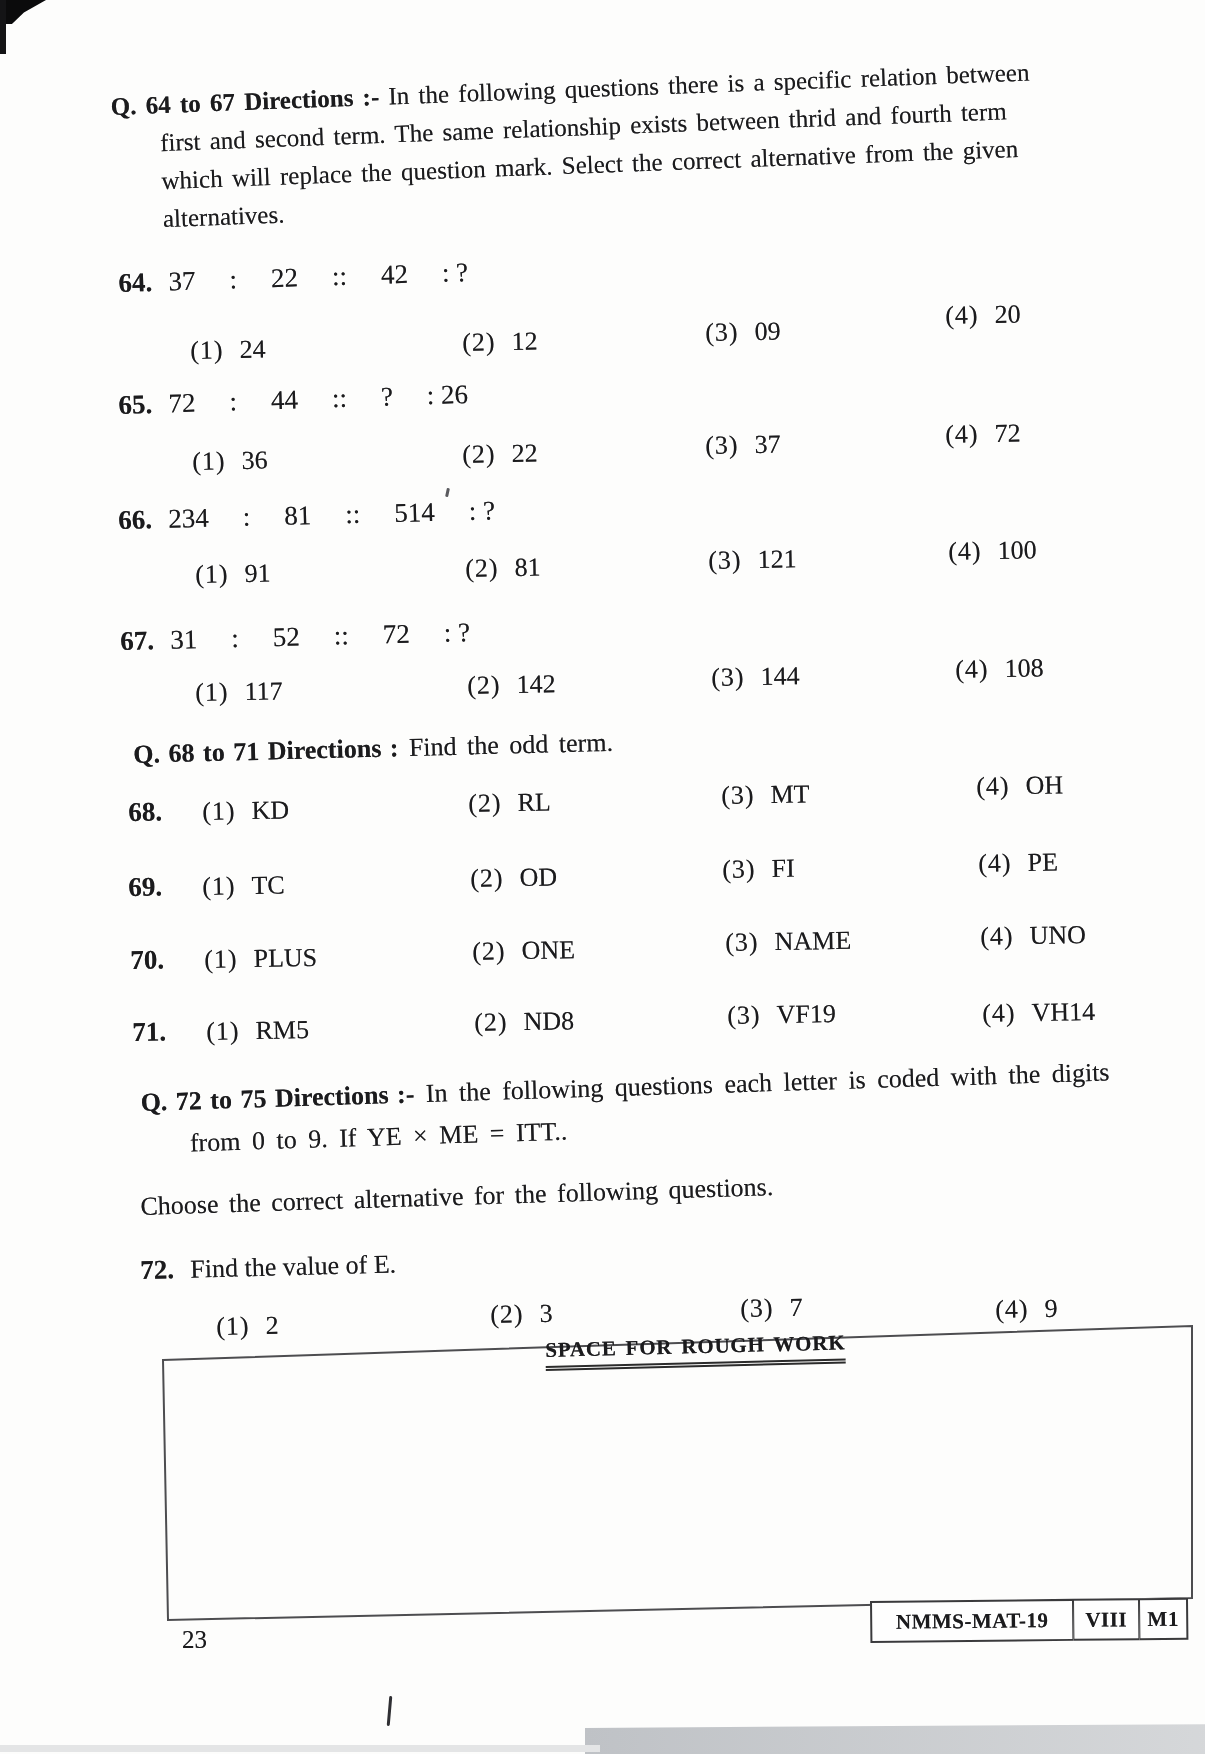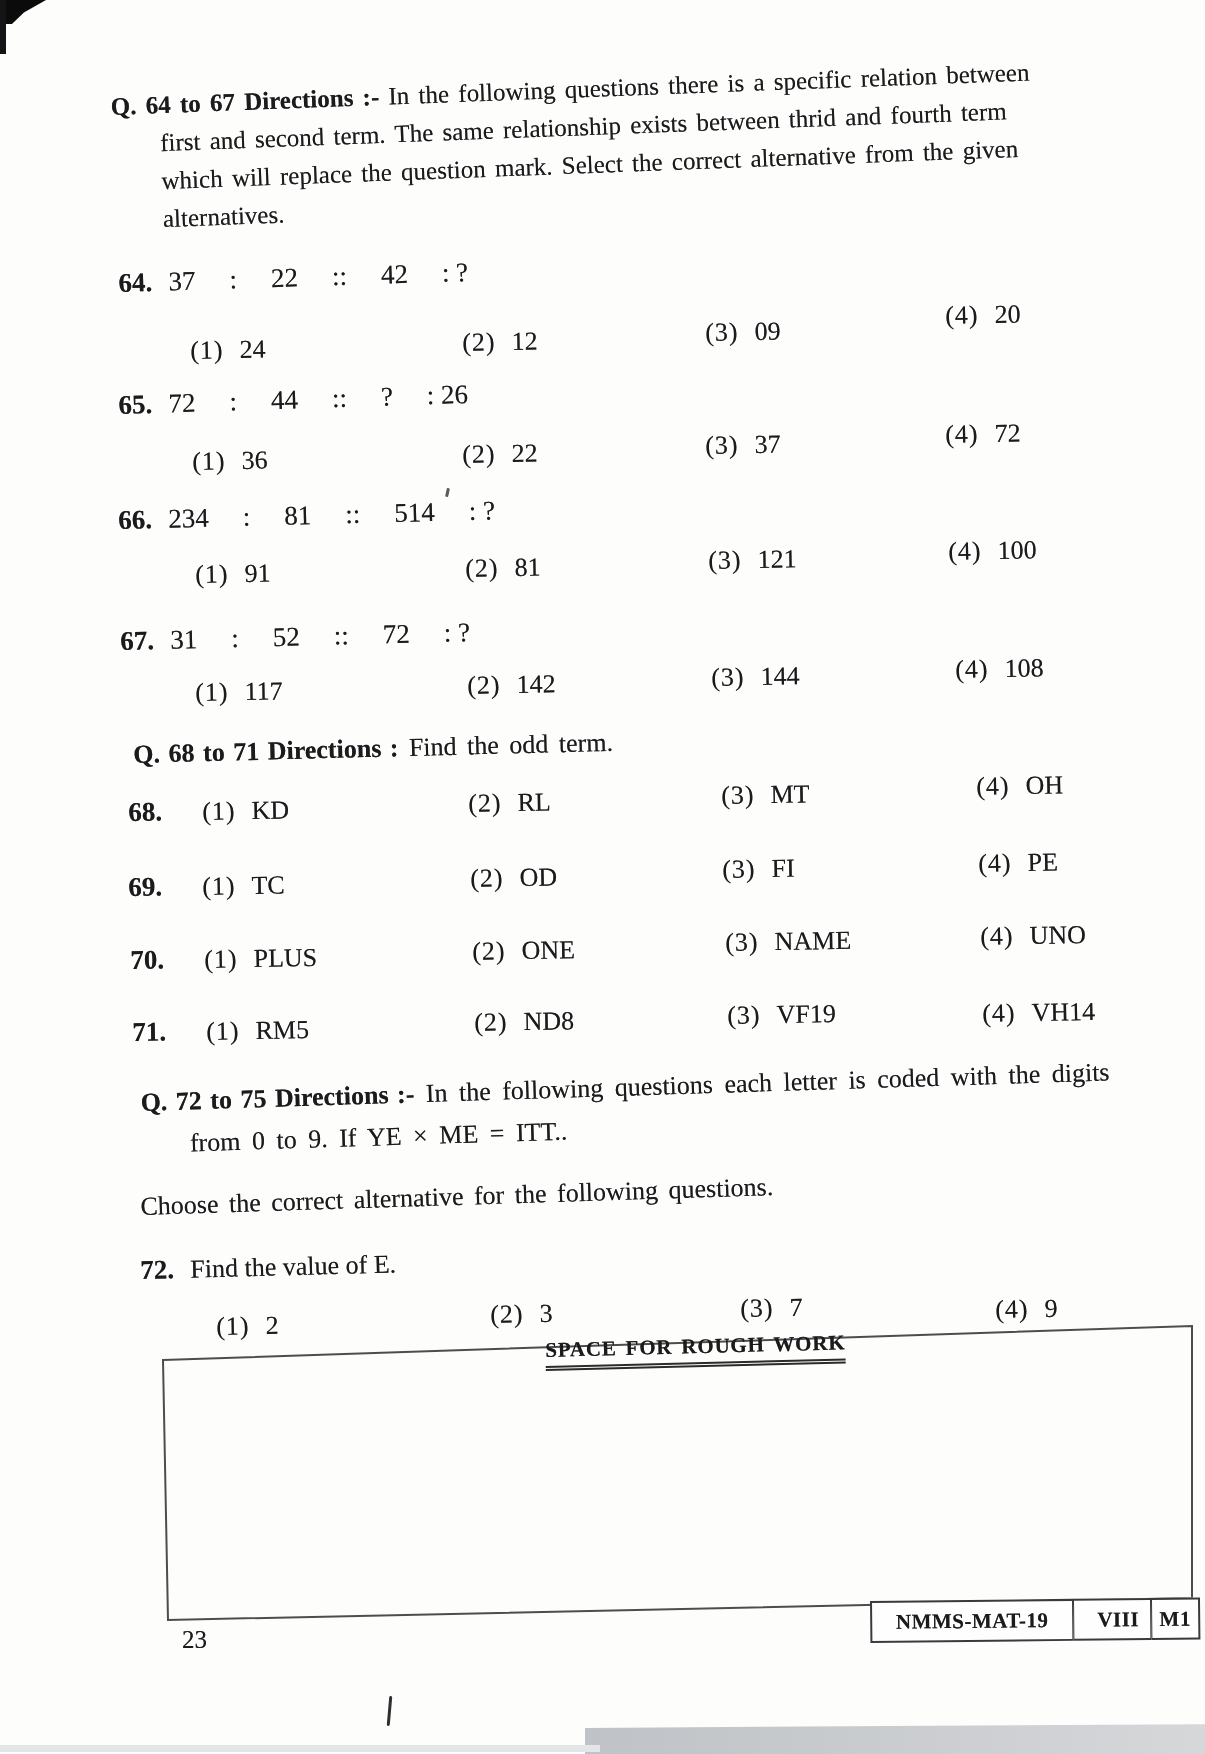--- a/index.html
+++ b/index.html
@@ -33,21 +33,21 @@
   }
   .box-svg{position:absolute;left:0;top:0;pointer-events:none;}
   .footer-strip{display:flex;height:42px;background:#fefefe;}
   .footer-cell{
     border:2px solid #3a3a3c;border-right-width:1px;
     display:flex;align-items:center;justify-content:center;
     font-size:21px;font-weight:bold;letter-spacing:.5px;
   }
   .footer-cell:last-child{border-right-width:2px;}
   .fc-0{width:200px;}
-  .fc-1{width:64px;border-left-width:1px;padding-left:12px;}
+  .fc-1{width:64px;border-left-width:1px;}
   .fc-2{width:46px;border-left-width:1px;}
   .page-num{font-size:25px;}
   
   .corner-mark{position:absolute;left:0;top:0;width:46px;height:24px;background:#0b0b0c;
     clip-path:polygon(0 0,100% 0,52% 52%,26% 100%,0 100%);}
   .corner-edge{position:absolute;left:0;top:0;width:6px;height:54px;background:#141416;}
   .pen-mark{position:absolute;left:388px;top:1696px;width:3px;height:30px;background:#2f2f33;
     border-radius:2px;transform:rotate(5deg);}
   .stray-tick{position:absolute;left:446px;top:488px;width:3px;height:9px;background:#5a5a5e;
     transform:rotate(12deg);border-radius:1px;}

